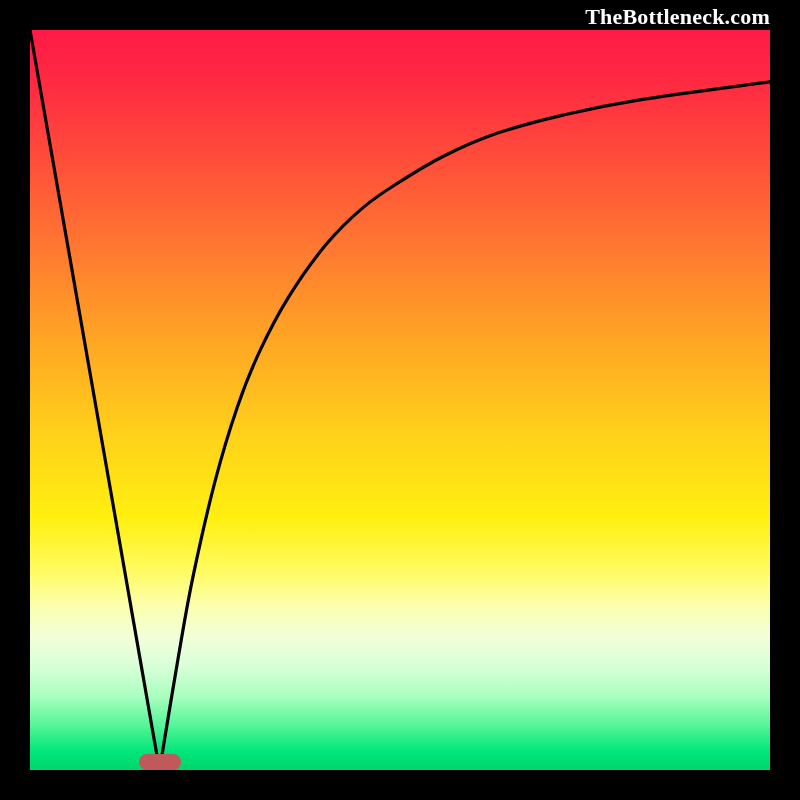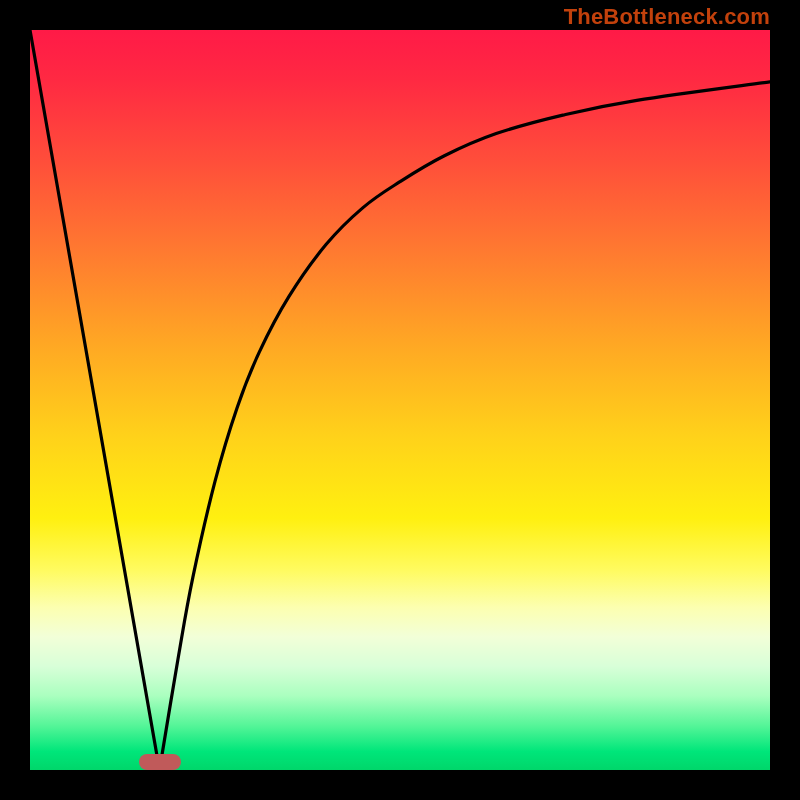--- a/index.html
+++ b/index.html
@@ -23,24 +23,24 @@
     left: 30px;
     top: 30px;
     width: 740px;
     height: 740px;
     overflow: hidden;
   }
   .watermark {
     position: absolute;
     top: 4px;
     right: 30px;
-    font-family: Liberation Sans, sans-serif;
+    font-family: Liberation Serif, serif;
     font-size: 22px;
     font-weight: 600;
-    color: #c2410c;
+    color: #ffffff;
     letter-spacing: 0.2px;
   }
   svg.bg, svg.curveLayer {
     position: absolute;
     left: 0;
     top: 0;
     width: 740px;
     height: 740px;
   }
   .marker {

